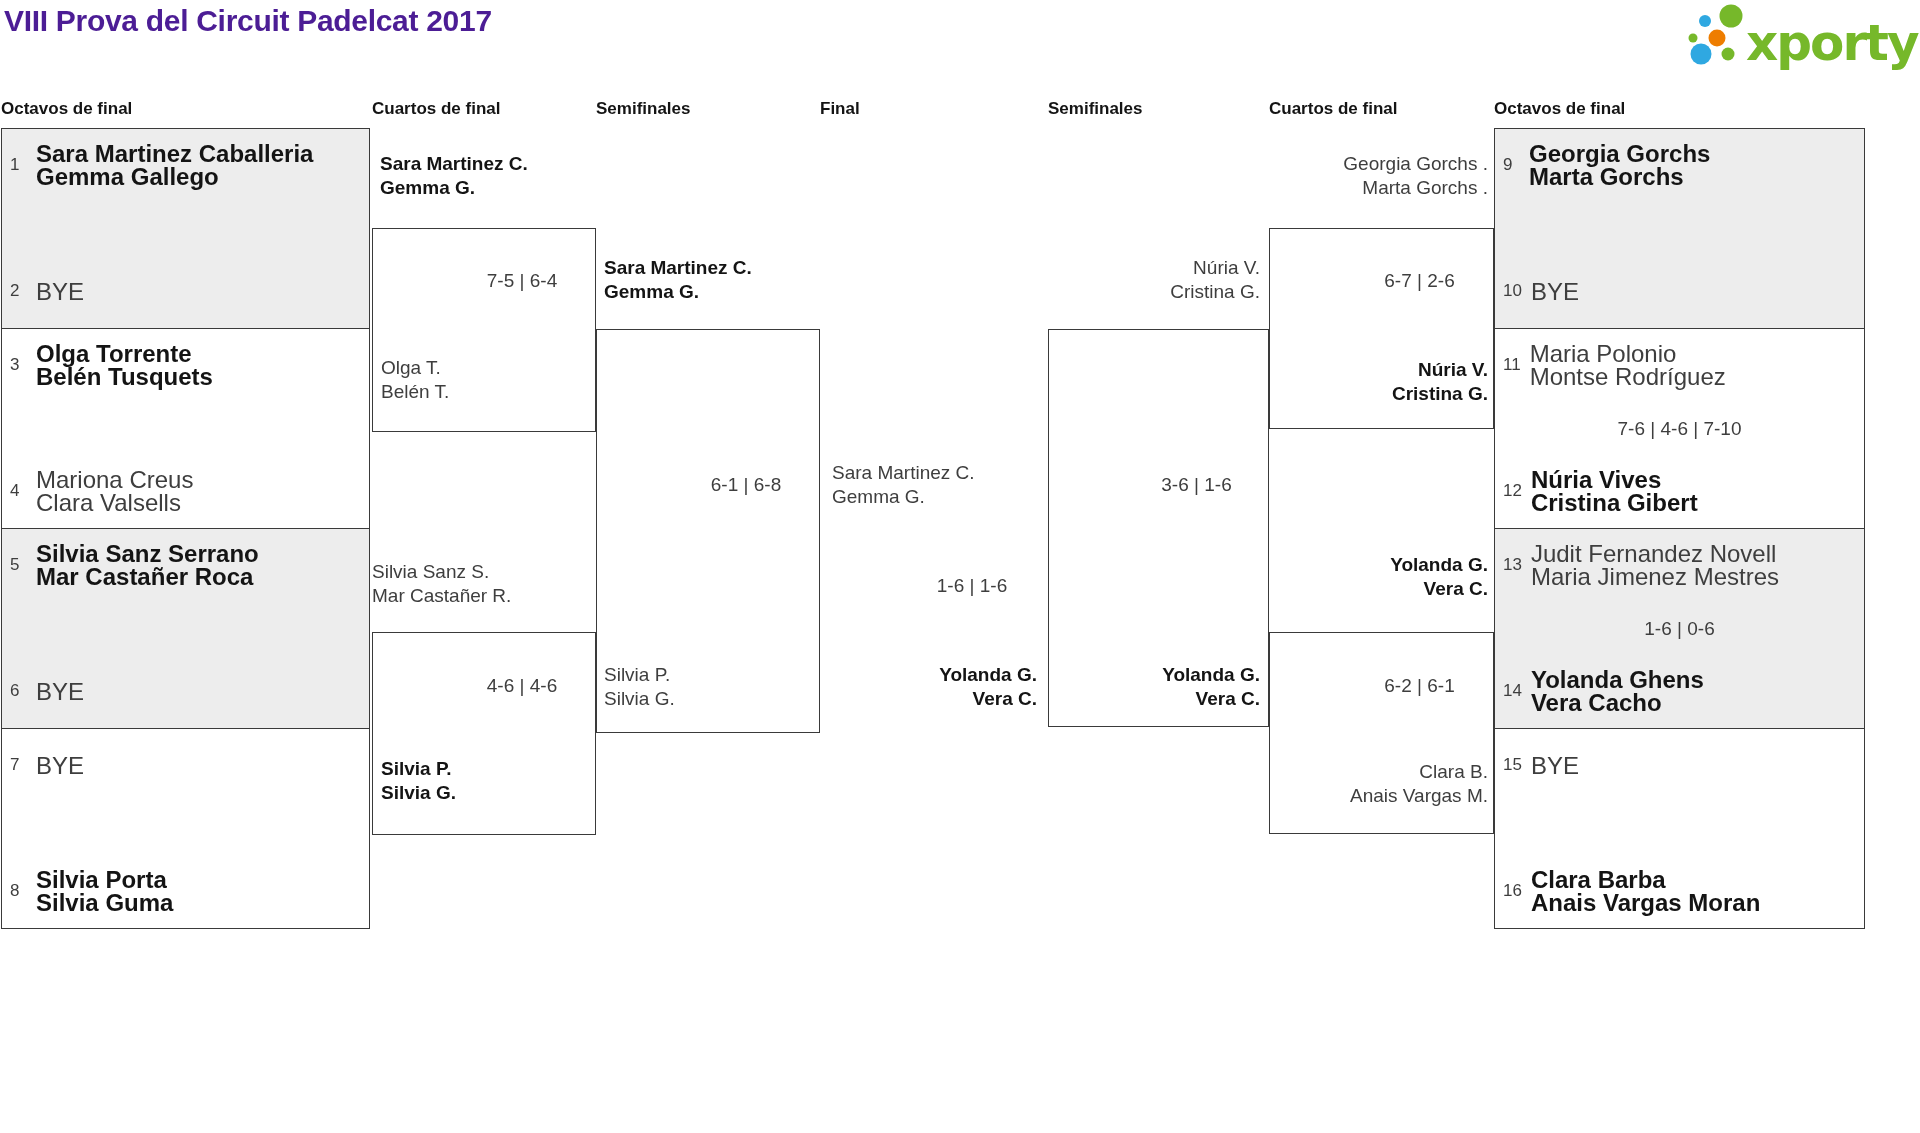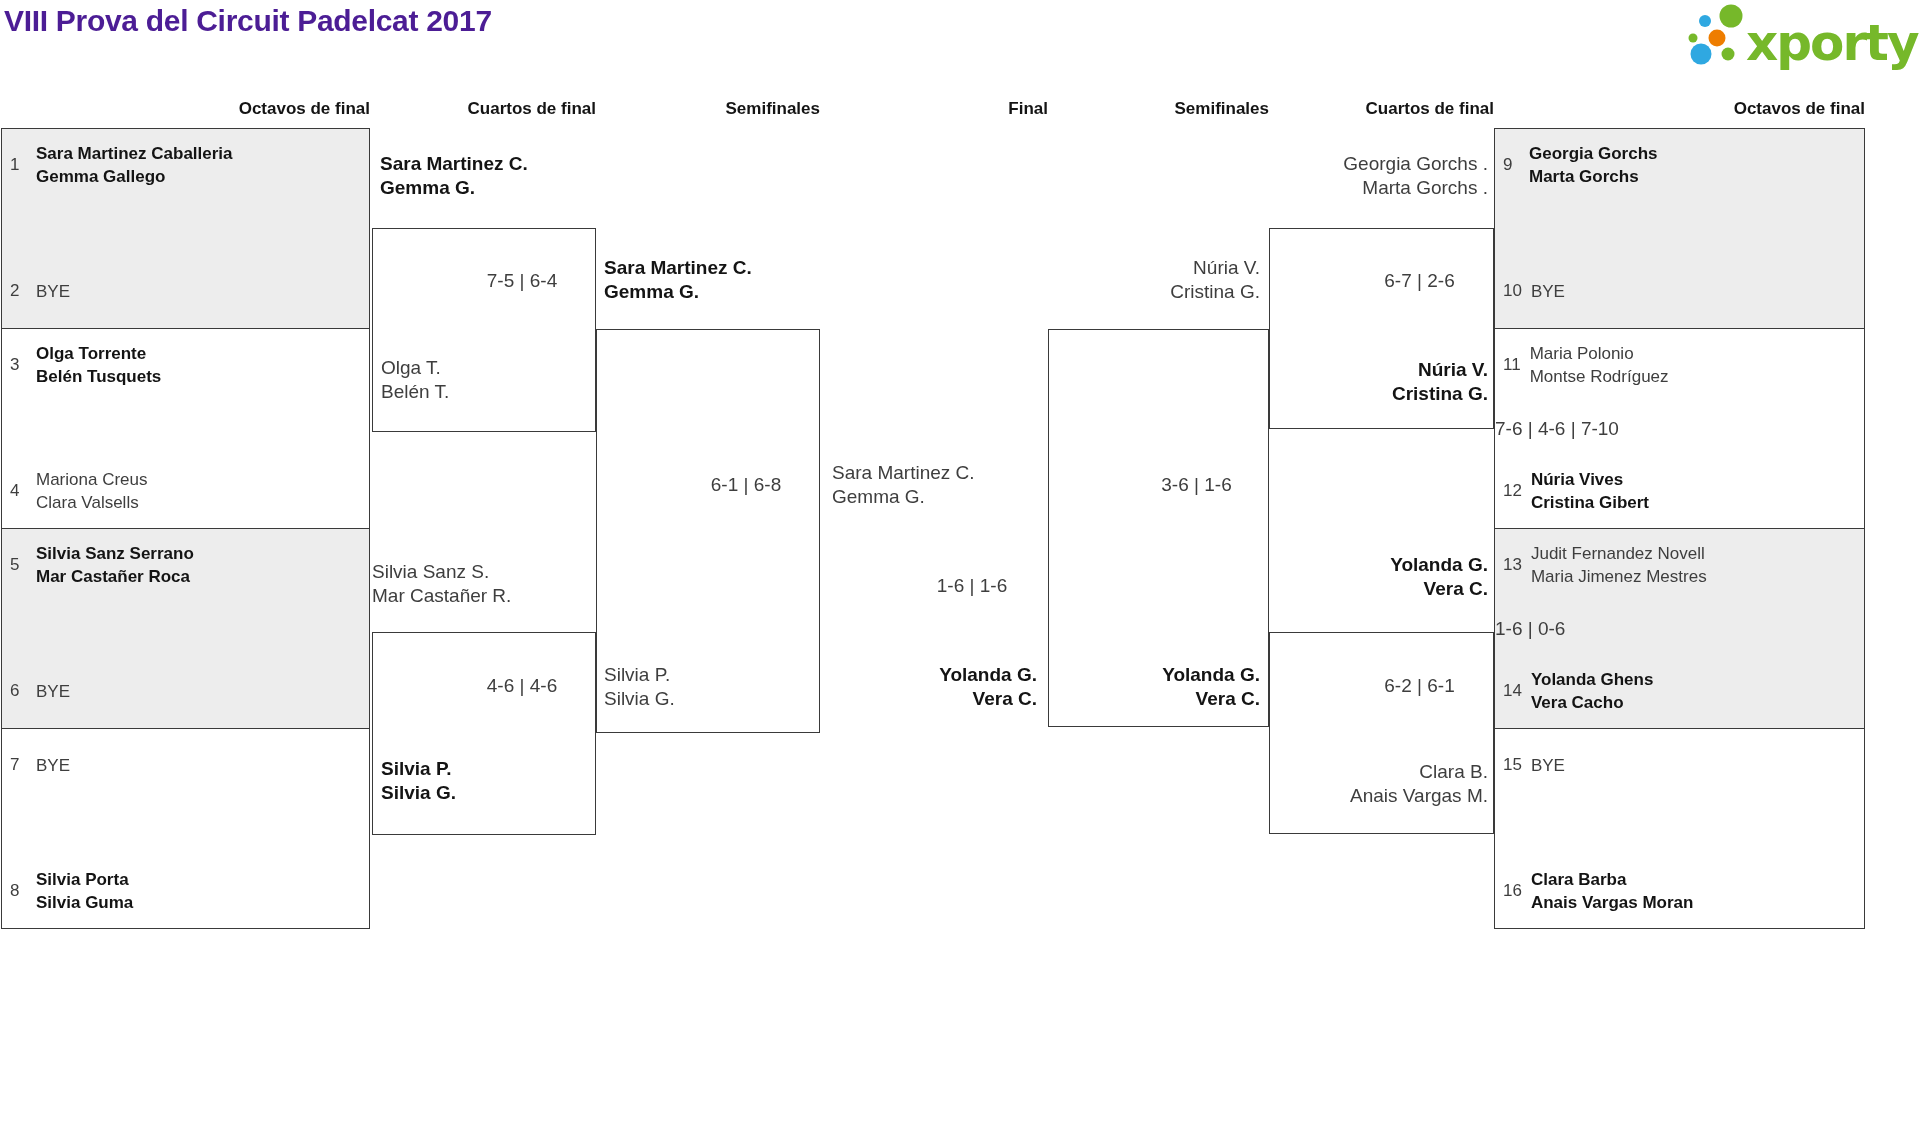--- a/index.html
+++ b/index.html
@@ -12,44 +12,44 @@
   
   .title { position:absolute; left:4px; top:4px; }
   .title .t1, .title .t2 {
     font-size:30px; line-height:33px; font-weight:700; color:#4c1d95;
     letter-spacing:-0.3px;
   }
   .logo { position:absolute; left:1686px; top:0; width:234px; height:80px; }
   .logo-text { font:700 50px "DejaVu Sans","Liberation Sans",sans-serif; fill:#76b82a; letter-spacing:-2px; }
   
   .round-h {
-    position:absolute; top:99px; text-align:right;
+    position:absolute; top:99px; text-align:left;
     font-size:17px; font-weight:700; color:#141414;
   }
   
   .oct-col { position:absolute; top:128px; }
   .oct-cell {
     height:201px; border:1px solid #3a3a3a; box-sizing:border-box;
     position:relative; background:#ffffff;
   }
   .oct-cell + .oct-cell { margin-top:-1px; }
   .oct-cell.gray { background:#ededed; }
   .team {
     position:absolute; left:8px; right:8px;
     display:flex; align-items:center;
   }
   .team.top { top:12px; height:48px; }
   .team.bot { bottom:13px; height:48px; }
   .seed { min-width:17px; margin-right:9px; font-size:17px; color:#3e3e3e; flex:none; }
-  .tname { font-size:17px; line-height:23px; color:#3e3e3e; }
+  .tname { font-size:24px; line-height:23px; color:#3e3e3e; }
   .tname.win { font-weight:700; color:#141414; }
   .l { display:block; }
   .oct-score {
     position:absolute; left:0; right:0; top:50%; margin-top:-11px;
-    text-align:left; font-size:19px; color:#3e3e3e;
+    text-align:center; font-size:19px; color:#3e3e3e;
   }
   
   .box { position:absolute; border:1px solid #3a3a3a; box-sizing:border-box; }
   .pair { position:absolute; font-size:19px; line-height:24px; color:#3e3e3e; white-space:nowrap; }
   .pair.win { font-weight:700; color:#141414; }
   .pair.right { text-align:right; }
   .score { position:absolute; text-align:center; font-size:19px; color:#3e3e3e;padding-left:38px; }
 </style>
 </head>
 <body>

